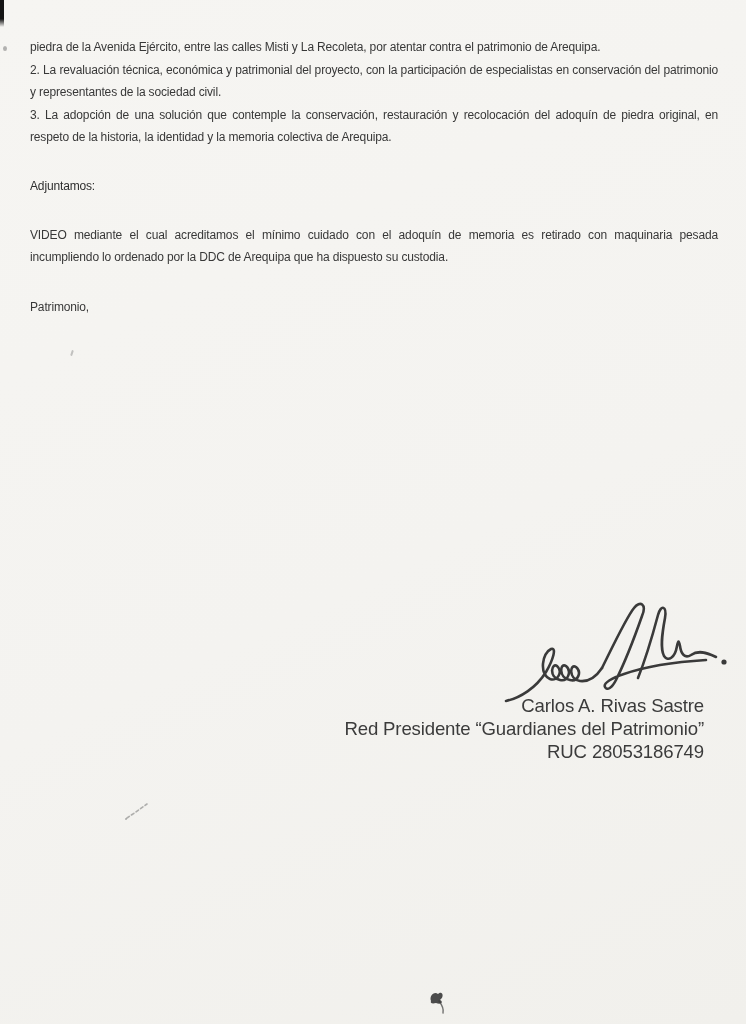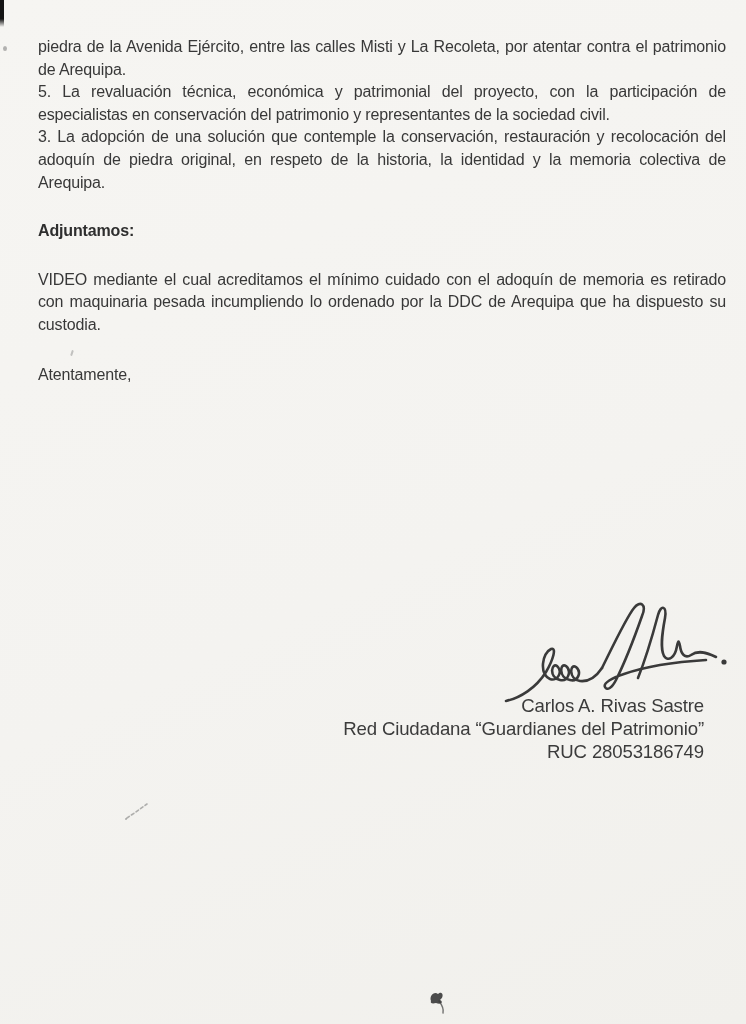--- a/index.html
+++ b/index.html
@@ -11,30 +11,30 @@
   }
   .page {
     position: relative;
     width: 746px; height: 1024px;
     background: linear-gradient(155deg, #f6f5f2 0%, #f4f3f0 55%, #f1f0ec 100%);
     color: #3a3a3a;
     overflow: hidden;
   }
   .body-text {
     position: absolute;
-    left: 38px; top: 36px;
+    left: 30px; top: 36px;
     width: 688px;
-    font-size: 16px;
+    font-size: 12px;
     line-height: 22.6px;
     letter-spacing: -0.15px;
     color: #383838;
   }
   .body-text p { margin: 0; text-align: justify; }
   .heading-bold {
-    font-weight: bold;
+    font-weight: normal;
     margin-top: 26px !important;
     text-align: left !important;
     color: #2e2e2e;
   }
   .para-gap { margin-top: 26px !important; }
   .closing { margin-top: 27px !important; text-align: left !important; }
 
   .signature-svg {
     position: absolute;
     left: 492px; top: 600px;
@@ -81,37 +81,37 @@
 <body>
 
 <div class="page">
 
   <div class="scan-edge"></div>
   <div class="speck-left"></div>
   <div class="speck-mid"></div>
 
   <div class="body-text">
     <p>piedra de la Avenida Ejército, entre las calles Misti y La Recoleta, por atentar contra el patrimonio de Arequipa.</p>
-    <p>5. La revaluación técnica, económica y patrimonial del proyecto, con la participación de especialistas en conservación del patrimonio y representantes de la sociedad civil.</p>
+    <p>2. La revaluación técnica, económica y patrimonial del proyecto, con la participación de especialistas en conservación del patrimonio y representantes de la sociedad civil.</p>
     <p>3. La adopción de una solución que contemple la conservación, restauración y recolocación del adoquín de piedra original, en respeto de la historia, la identidad y la memoria colectiva de Arequipa.</p>
     <p class="heading-bold">Adjuntamos:</p>
     <p class="para-gap">VIDEO mediante el cual acreditamos el mínimo cuidado con el adoquín de memoria es retirado con maquinaria pesada incumpliendo lo ordenado por la DDC de Arequipa que ha dispuesto su custodia.</p>
-    <p class="closing">Atentamente,</p>
+    <p class="closing">Patrimonio,</p>
   </div>
 
   <svg class="signature-svg" viewBox="0 0 250 112" fill="none" stroke="#2b2b2b" stroke-width="2.6" stroke-linecap="round" stroke-linejoin="round" opacity="0.92">
     <path d="M 14 101 C 28 98, 44 88, 54 72 C 61 60, 65 47, 59 49 C 50 53, 47 74, 58 79 C 66 82, 71 71, 65 66 C 60 62, 56 77, 68 80 C 76 82, 80 71, 74 66 C 68 62, 66 78, 78 80 C 86 82, 90 72, 84 67 C 78 63, 76 79, 88 81 C 97 82, 104 77, 110 68"></path>
     <path d="M 110 68 C 120 48, 134 18, 142 8 C 148 0, 155 4, 150 16 C 143 36, 133 62, 124 80 C 120 88, 115 91, 113 87 C 111 83, 120 78, 132 74 C 152 67, 182 62, 214 60"></path>
     <path d="M 146 78 C 154 58, 162 30, 166 15 C 169 4, 175 6, 173 18 C 170 34, 168 48, 172 56 C 176 62, 183 58, 185 46 C 186 40, 187 40, 188 46 C 189 54, 193 59, 199 55 C 206 50, 214 52, 224 57"></path>
     <circle cx="232" cy="62" r="2.6" fill="#2b2b2b" stroke="none"></circle>
   </svg>
 
   <div class="signature-block">
     <div>Carlos A. Rivas Sastre</div>
-    <div>Red Ciudadana “Guardianes del Patrimonio”</div>
+    <div>Red Presidente “Guardianes del Patrimonio”</div>
     <div>RUC 28053186749</div>
   </div>
 
   <svg class="pencil-mark" viewBox="0 0 28 22">
     <path d="M 3 18 C 9 14, 16 9, 23 4" stroke="rgba(105,105,105,0.5)" stroke-width="1.6" stroke-dasharray="3 2.5" fill="none" stroke-linecap="round"></path>
     <circle cx="2" cy="19" r="1" fill="rgba(105,105,105,0.5)"></circle>
   </svg>
 
   <svg class="ink-mark" viewBox="0 0 26 30">
     <path d="M 5 13 C 3 8, 8 3, 12 6 C 16 2, 19 8, 14 12 C 18 14, 15 17, 10 15 C 6 16, 4 15, 5 13 Z" fill="#2e2e2e" opacity="0.85"></path>

